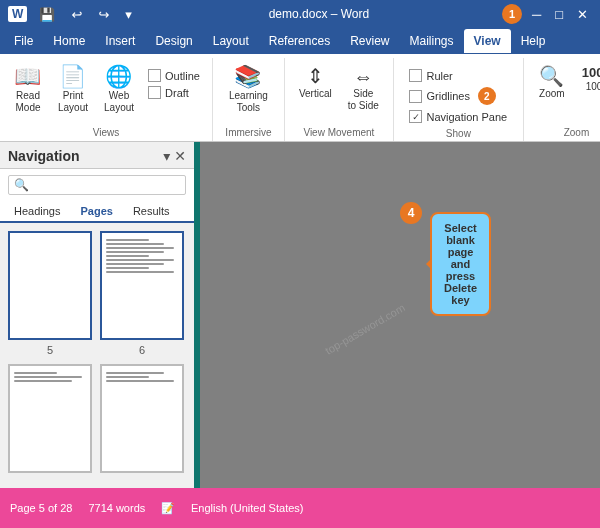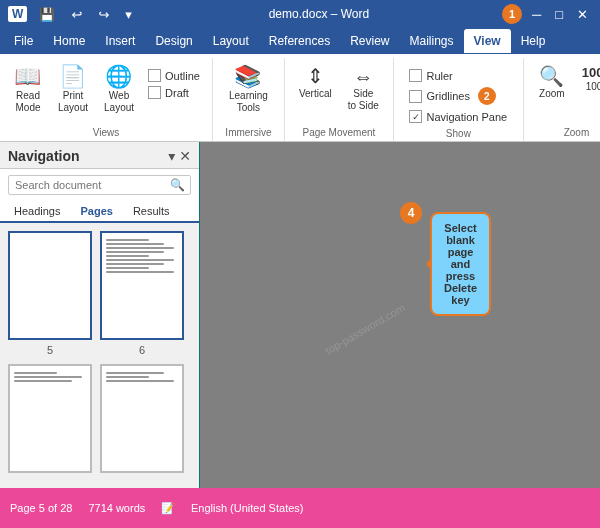--- a/index.html
+++ b/index.html
@@ -120,21 +120,21 @@
     
     .main-area {
       display: flex;
       height: calc(528px - 28px - 26px - 88px - 24px);
       background: #f0f0f0;
     }
 
     .nav-panel {
       width: 200px;
       background: white;
-      border-right: 1px solid #0f766e;
+      border-right: 6px solid #0f766e;
       display: flex;
       flex-direction: column;
     }
     .nav-panel-header {
       background: #f0f0f0;
       padding: 6px 8px 4px 8px;
       border-bottom: 1px solid #c8c8c8;
       display: flex;
       align-items: center;
       justify-content: space-between;
@@ -384,21 +384,21 @@
     <div class="ribbon-group-content">
       <button class="ribbon-btn">
         <span class="btn-icon" style="font-size:20px;">⇕</span>
         <span class="btn-label">Vertical</span>
       </button>
       <button class="ribbon-btn">
         <span class="btn-icon" style="font-size:20px;">⇔</span>
         <span class="btn-label">Side<br>to Side</span>
       </button>
     </div>
-    <div class="ribbon-group-label">Page Movement</div>
+    <div class="ribbon-group-label">View Movement</div>
   </div>
 
   <div class="ribbon-group show-group">
     <div class="ribbon-group-content" style="flex-direction:column;gap:3px;margin-top:6px;">
       <label class="ribbon-small-btn">
         <span class="checkbox-icon"></span>
         <span>Ruler</span>
       </label>
       <label class="ribbon-small-btn">
         <span class="checkbox-icon"></span>
@@ -434,21 +434,20 @@
   <div class="nav-panel">
     <div class="nav-panel-header">
       <span class="nav-title">Navigation</span>
       <div class="nav-header-icons">
         <button class="nav-header-icon">▾</button>
         <button class="nav-header-icon">✕</button>
       </div>
     </div>
 
     <div class="search-box">
-      <input class="search-input" type="text" placeholder="Search document" style="">
       <button class="search-btn">🔍</button>
     </div>
 
     <div class="nav-tabs">
       <div class="nav-tab">Headings</div>
       <div class="nav-tab active">Pages</div>
       <div class="nav-tab">Results</div>
     </div>
 
     <div class="nav-pages">

